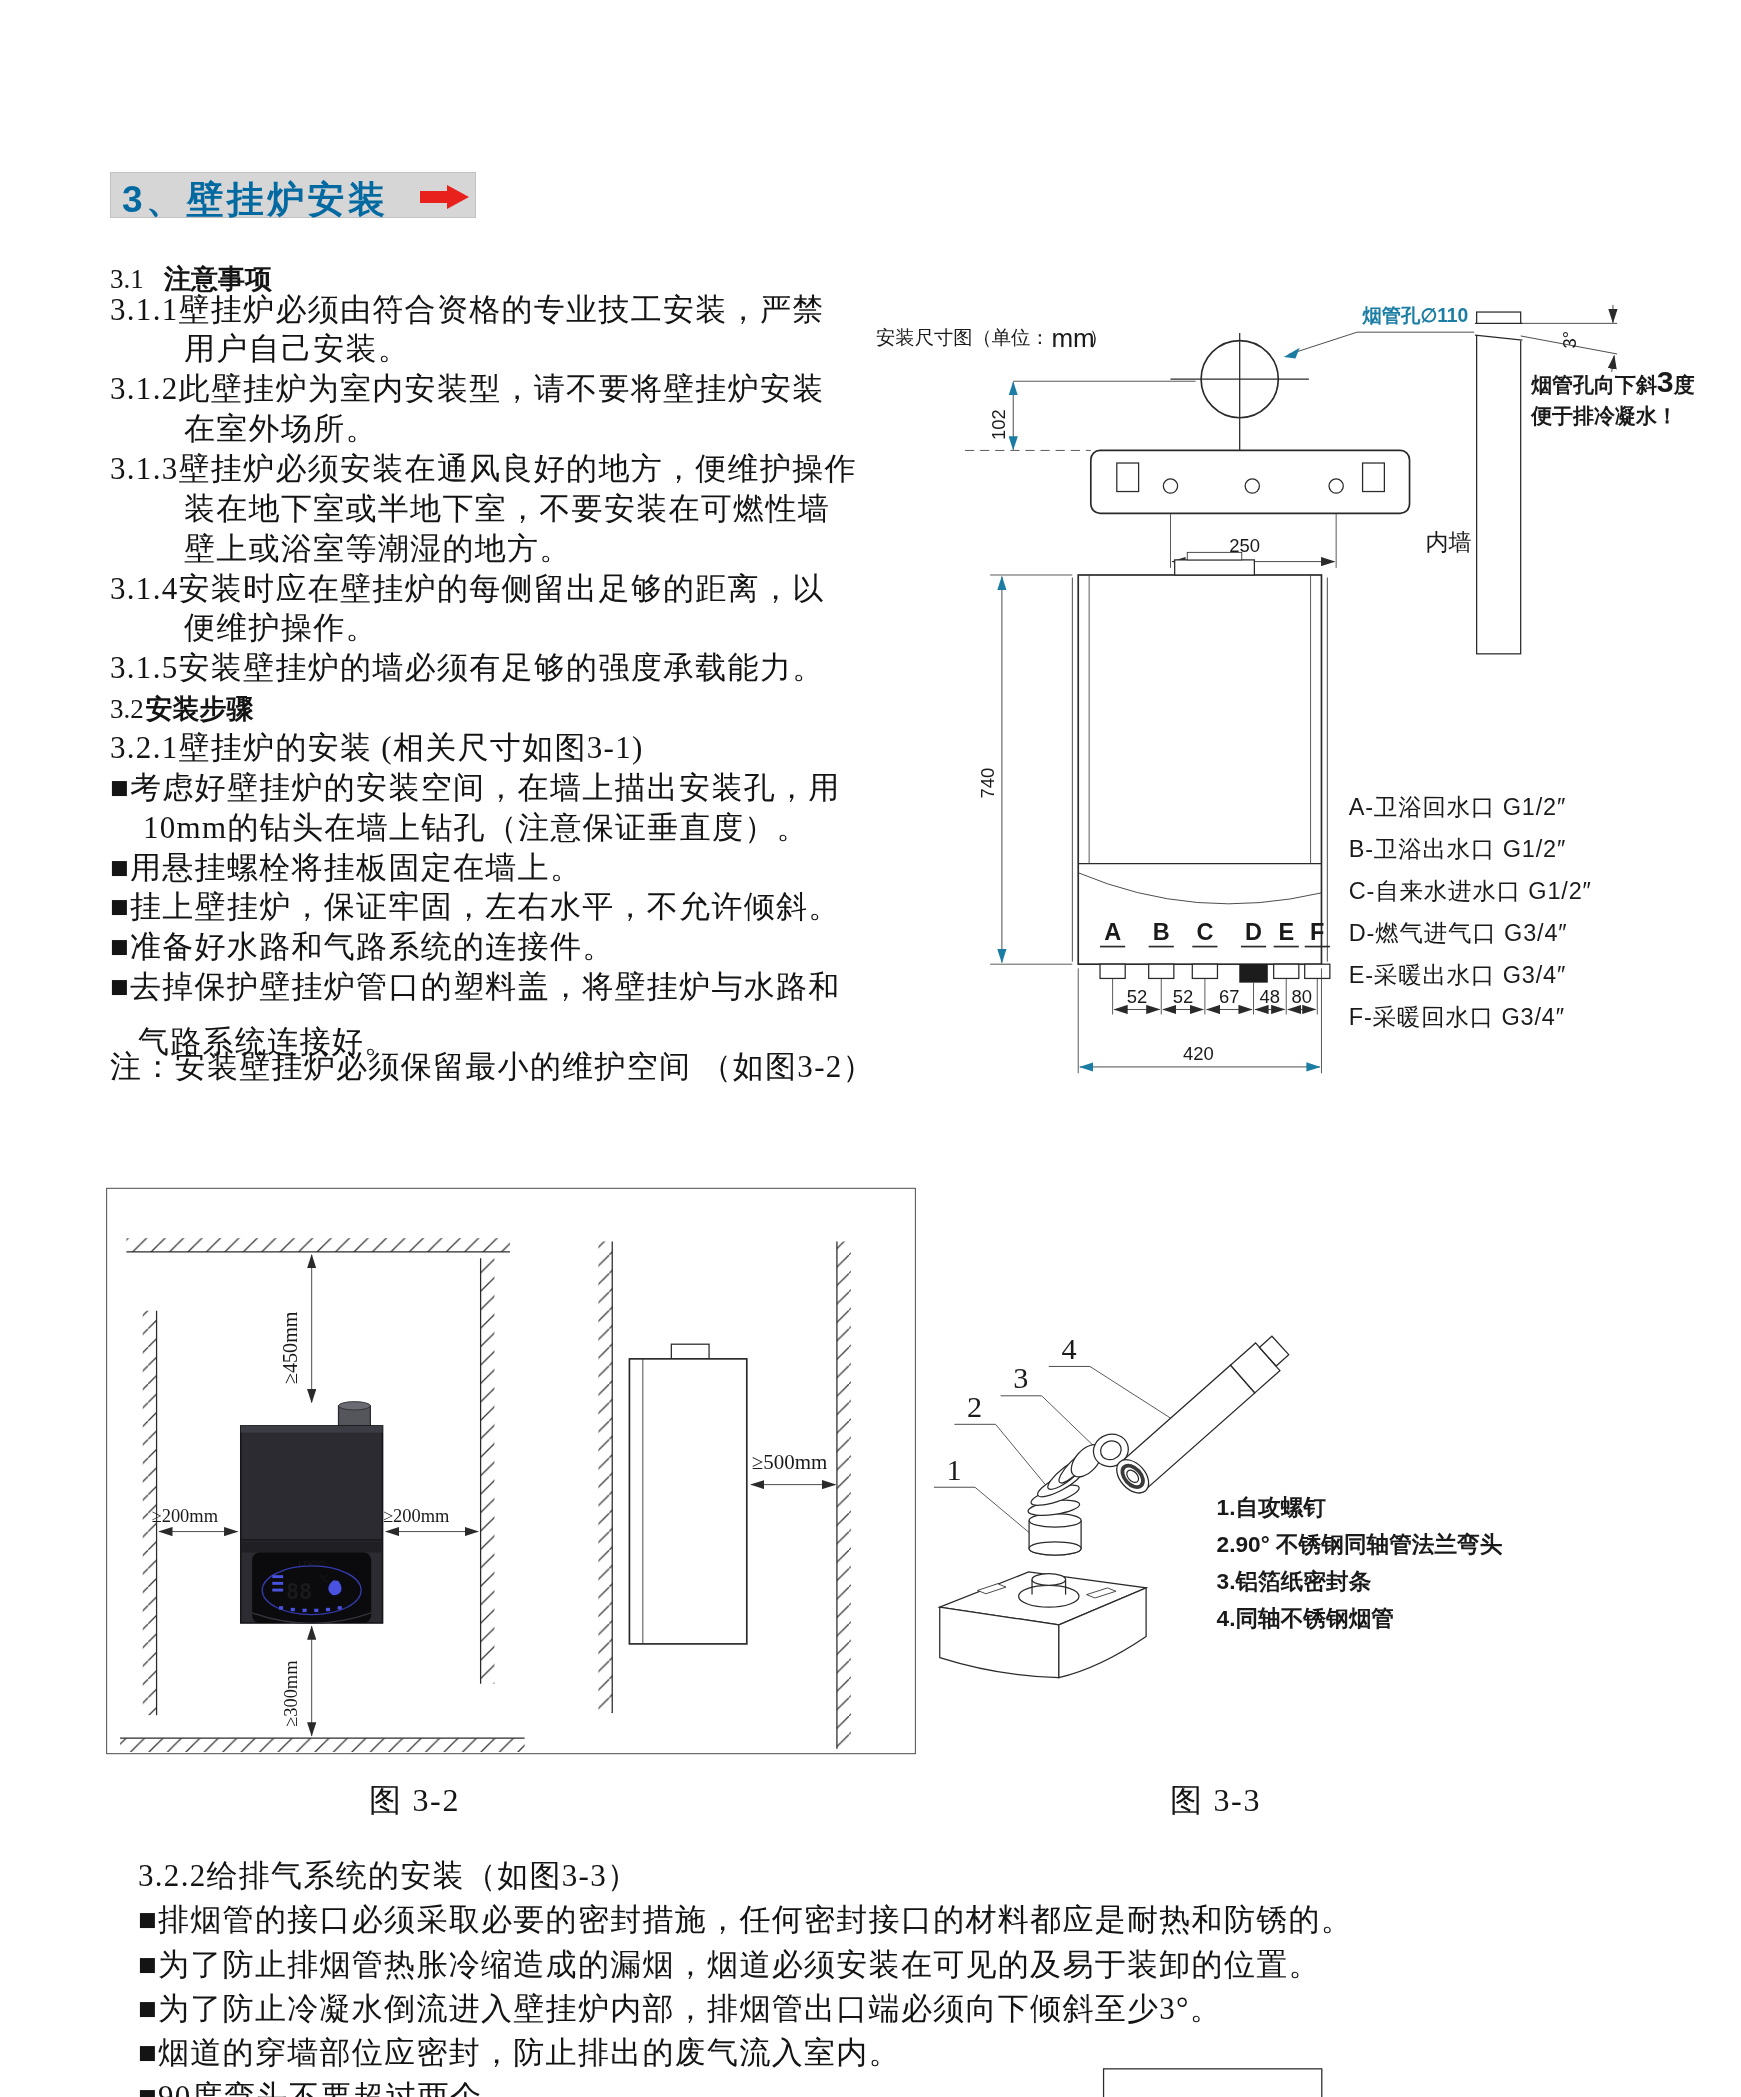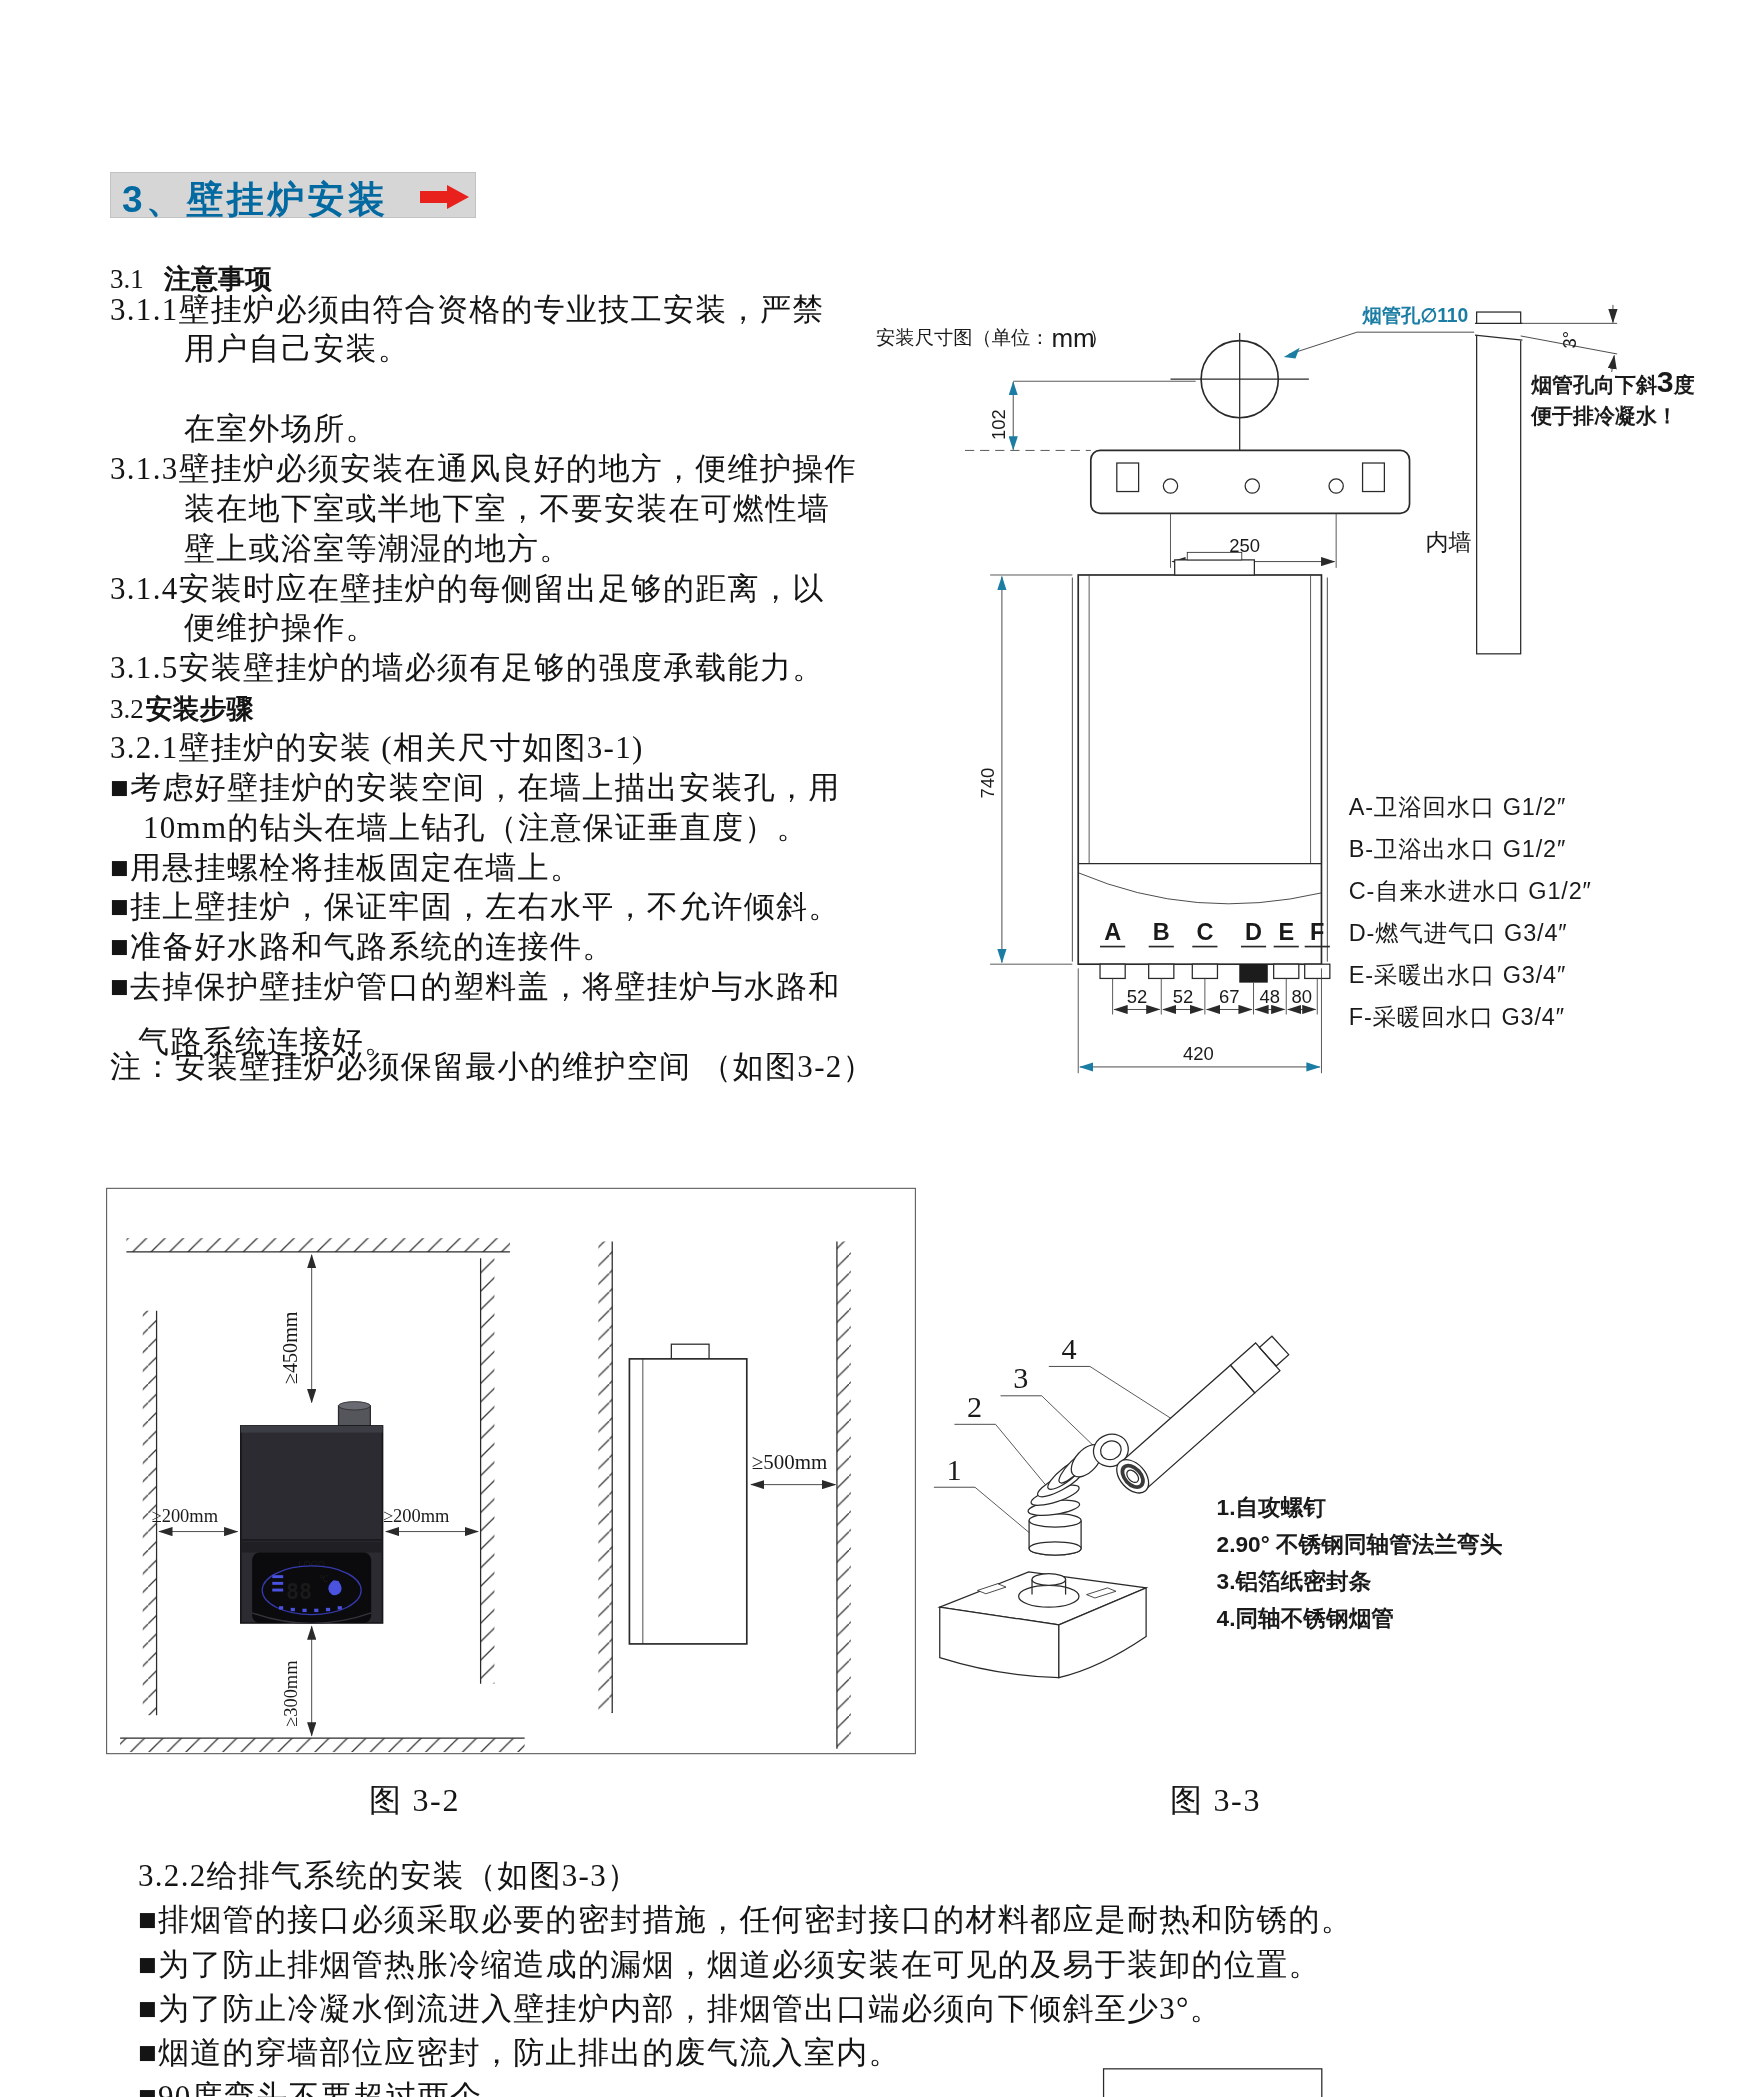--- a/index.html
+++ b/index.html
@@ -37,20 +37,21 @@
   </div>
 
   <div class="abs" style="left:110px;top:261px;">
     <span class="h-num">3.1</span>
     <span style="display:inline-block;width:17px;"></span>
     <span class="h-cjk">注意事项</span>
   </div>
 
   <div class="abs body-line" style="left:110px;top:294px;">3.1.1壁挂炉必须由符合资格的专业技工安装，严禁</div>
   <div class="abs body-line" style="left:184px;top:333px;">用户自己安装。</div>
+  <div class="abs body-line" style="left:110px;top:373px;">3.1.2此壁挂炉为室内安装型，请不要将壁挂炉安装</div>
   <div class="abs body-line" style="left:184px;top:413px;">在室外场所。</div>
   <div class="abs body-line" style="left:110px;top:453px;">3.1.3壁挂炉必须安装在通风良好的地方，便维护操作</div>
   <div class="abs body-line" style="left:184px;top:493px;">装在地下室或半地下室，不要安装在可燃性墙</div>
   <div class="abs body-line" style="left:184px;top:533px;">壁上或浴室等潮湿的地方。</div>
   <div class="abs body-line" style="left:110px;top:573px;">3.1.4安装时应在壁挂炉的每侧留出足够的距离，以</div>
   <div class="abs body-line" style="left:184px;top:612px;">便维护操作。</div>
   <div class="abs body-line" style="left:110px;top:652px;">3.1.5安装壁挂炉的墙必须有足够的强度承载能力。</div>
 
   <div class="abs" style="left:110px;top:691px;">
     <span class="h-num">3.2</span>

